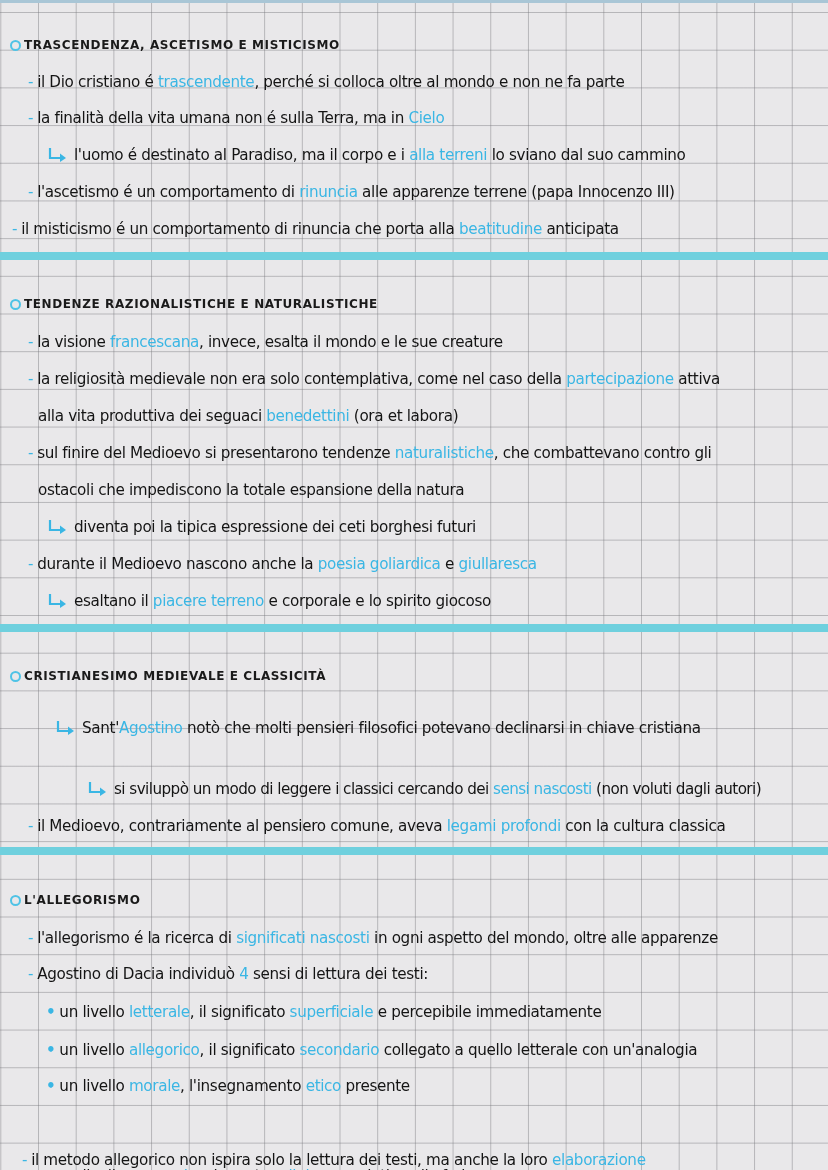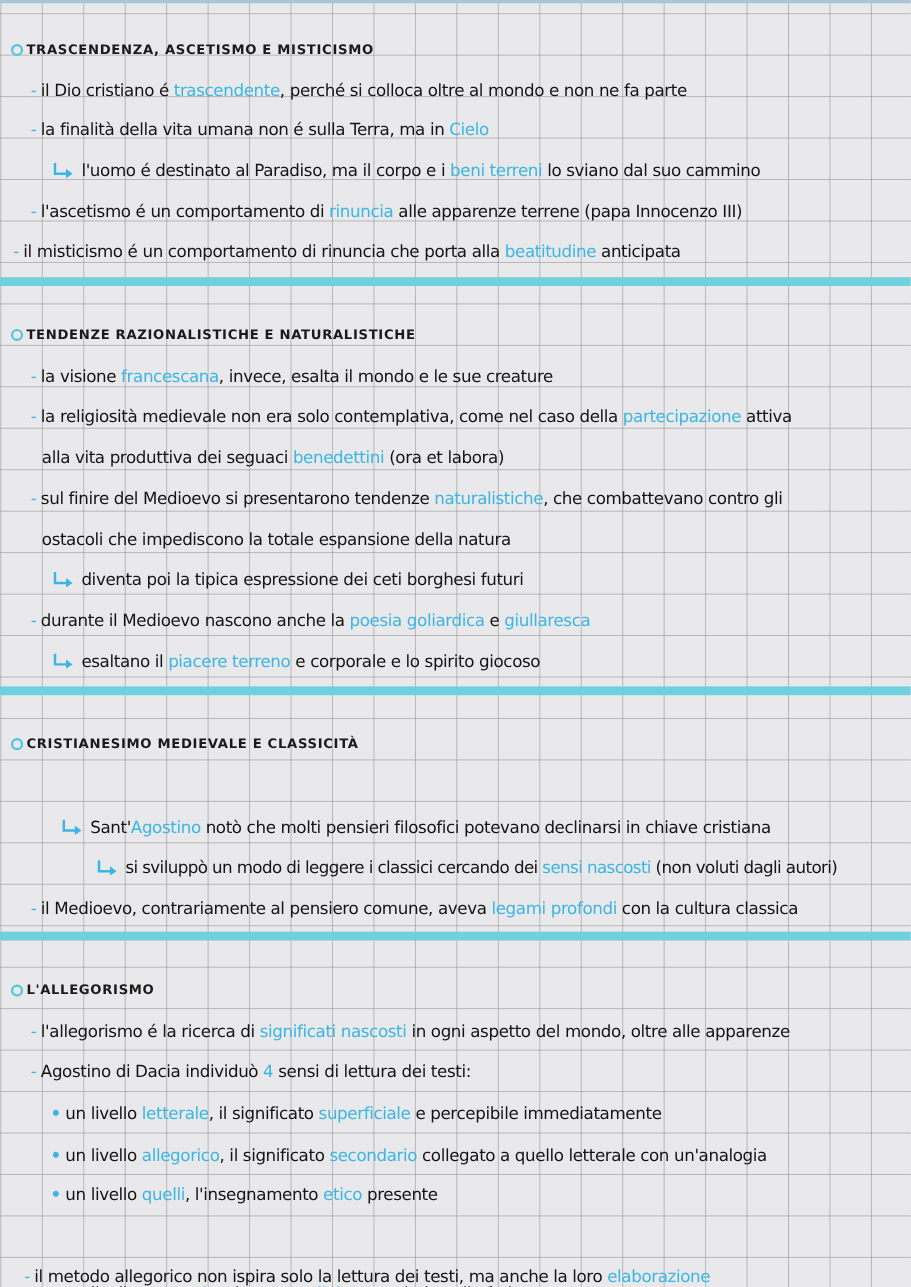--- a/index.html
+++ b/index.html
@@ -78,21 +78,21 @@
   <div class="line" style="left:28px; top:72px;">
     <span class="dash">-</span><span>il Dio cristiano é </span><span class="hl">trascendente</span><span>, perché si colloca oltre al mondo e non ne fa parte</span>
   </div>
   <div class="line" style="left:28px; top:108px;">
     <span class="dash">-</span><span>la finalità della vita umana non é sulla Terra, ma in </span><span class="hl">Cielo</span>
   </div>
   <div class="line" style="left:48px; top:145px;">
     <span class="arrow"><svg width="20" height="14" viewBox="0 0 20 14">
           <path d="M2 0 V10 H13" stroke="#3ab6e4" stroke-width="2.2" fill="none"></path>
           <path d="M12 5.5 L18 10 L12 14 Z" fill="#3ab6e4"></path>
-        </svg></span><span>l'uomo é destinato al Paradiso, ma il corpo e i </span><span class="hl">beni terreni</span><span> lo sviano dal suo cammino</span>
+        </svg></span><span>l'uomo é destinato al Paradiso, ma il corpo e i </span><span class="hl">alla terreni</span><span> lo sviano dal suo cammino</span>
   </div>
   <div class="line" style="left:28px; top:182px;">
     <span class="dash">-</span><span>l'ascetismo é un comportamento di </span><span class="hl">rinuncia</span><span> alle apparenze terrene (papa Innocenzo III)</span>
   </div>
   <div class="line" style="left:12px; top:219px;">
     <span class="dash">-</span><span>il misticismo é un comportamento di rinuncia che porta alla </span><span class="hl">beatitudine</span><span> anticipata</span>
   </div>
 
   <div class="divider" style="top:252px;"></div>
 
@@ -132,21 +132,21 @@
         </svg></span><span>esaltano il </span><span class="hl">piacere terreno</span><span> e corporale  e lo spirito giocoso</span>
   </div>
 
   <div class="divider" style="top:624px;"></div>
 
   <div class="section-title" style="top:669px;">
     <span class="bullet-circle"></span>
     <span>CRISTIANESIMO MEDIEVALE E CLASSICITÀ</span>
   </div>
 
-  <div class="line" style="left:56px; top:742px;">
+  <div class="line" style="left:56px; top:718px;">
     <span class="arrow"><svg width="20" height="14" viewBox="0 0 20 14">
           <path d="M2 0 V10 H13" stroke="#3ab6e4" stroke-width="2.2" fill="none"></path>
           <path d="M12 5.5 L18 10 L12 14 Z" fill="#3ab6e4"></path>
         </svg></span><span>Sant'</span><span class="hl">Agostino</span><span> notò che molti pensieri filosofici potevano declinarsi in chiave cristiana</span>
   </div>
   <div class="line" style="left:88px; top:779px; letter-spacing:-0.55px;">
     <span class="arrow"><svg width="20" height="14" viewBox="0 0 20 14">
           <path d="M2 0 V10 H13" stroke="#3ab6e4" stroke-width="2.2" fill="none"></path>
           <path d="M12 5.5 L18 10 L12 14 Z" fill="#3ab6e4"></path>
         </svg></span><span>si sviluppò un modo di leggere i classici cercando dei </span><span class="hl">sensi nascosti</span><span> (non voluti dagli autori)</span>
@@ -168,21 +168,21 @@
   <div class="line" style="left:28px; top:964px;">
     <span class="dash">-</span><span>Agostino di Dacia individuò </span><span class="hl">4</span><span> sensi di lettura dei testi:</span>
   </div>
   <div class="line" style="left:46px; top:1002px;">
     <span class="dot">•</span><span>un livello </span><span class="hl">letterale</span><span>, il significato </span><span class="hl">superficiale</span><span> e percepibile immediatamente</span>
   </div>
   <div class="line" style="left:46px; top:1040px;">
     <span class="dot">•</span><span>un livello </span><span class="hl">allegorico</span><span>, il significato </span><span class="hl">secondario</span><span> collegato a quello letterale con un'analogia</span>
   </div>
   <div class="line" style="left:46px; top:1076px;">
-    <span class="dot">•</span><span>un livello </span><span class="hl">quelli</span><span>, l'insegnamento </span><span class="hl">etico</span><span> presente</span>
+    <span class="dot">•</span><span>un livello </span><span class="hl">morale</span><span>, l'insegnamento </span><span class="hl">etico</span><span> presente</span>
   </div>
   <div class="line" style="left:46px; top:1166px;">
     <span class="dot">•</span><span>un livello </span><span class="hl">anagogico</span><span>, la parte </span><span class="hl">religiosa</span><span> e relativa alla fede</span>
   </div>
   <div class="line" style="left:22px; top:1150px;">
     <span class="dash">-</span><span>il metodo allegorico non ispira solo la lettura dei testi, ma anche la loro </span><span class="hl">elaborazione</span>
   </div>
 </div>
 
 </body></html>

